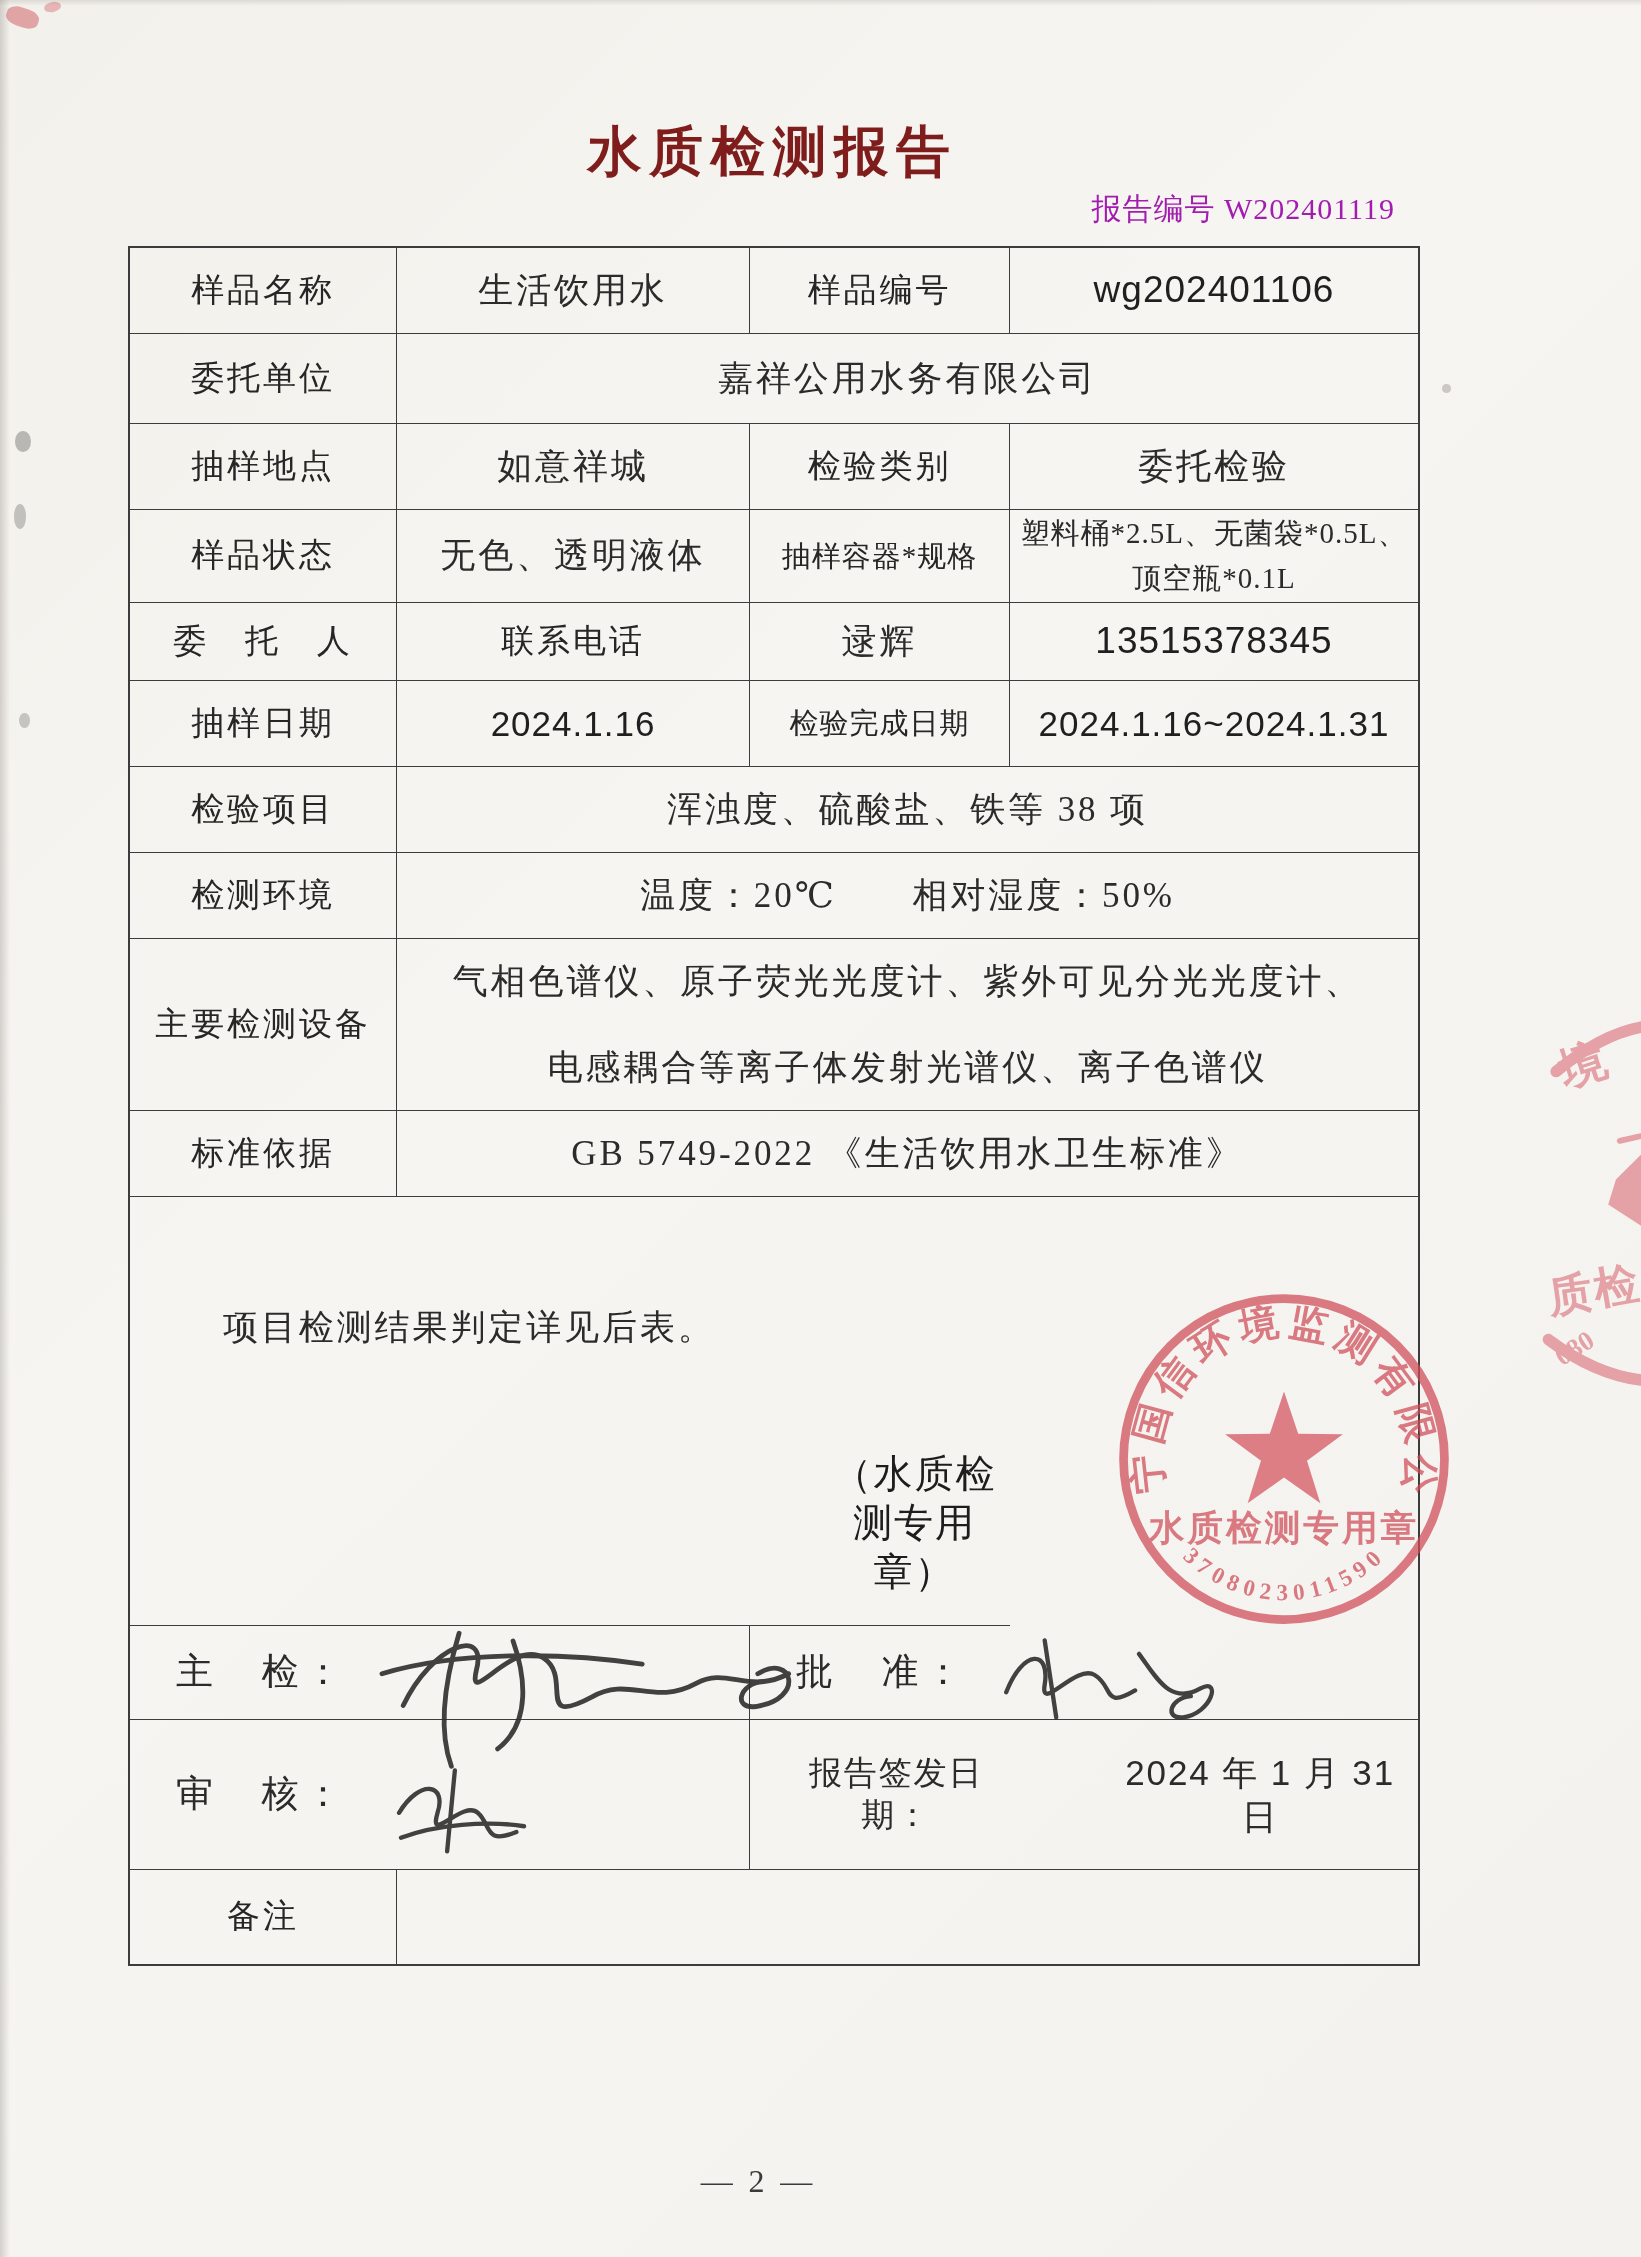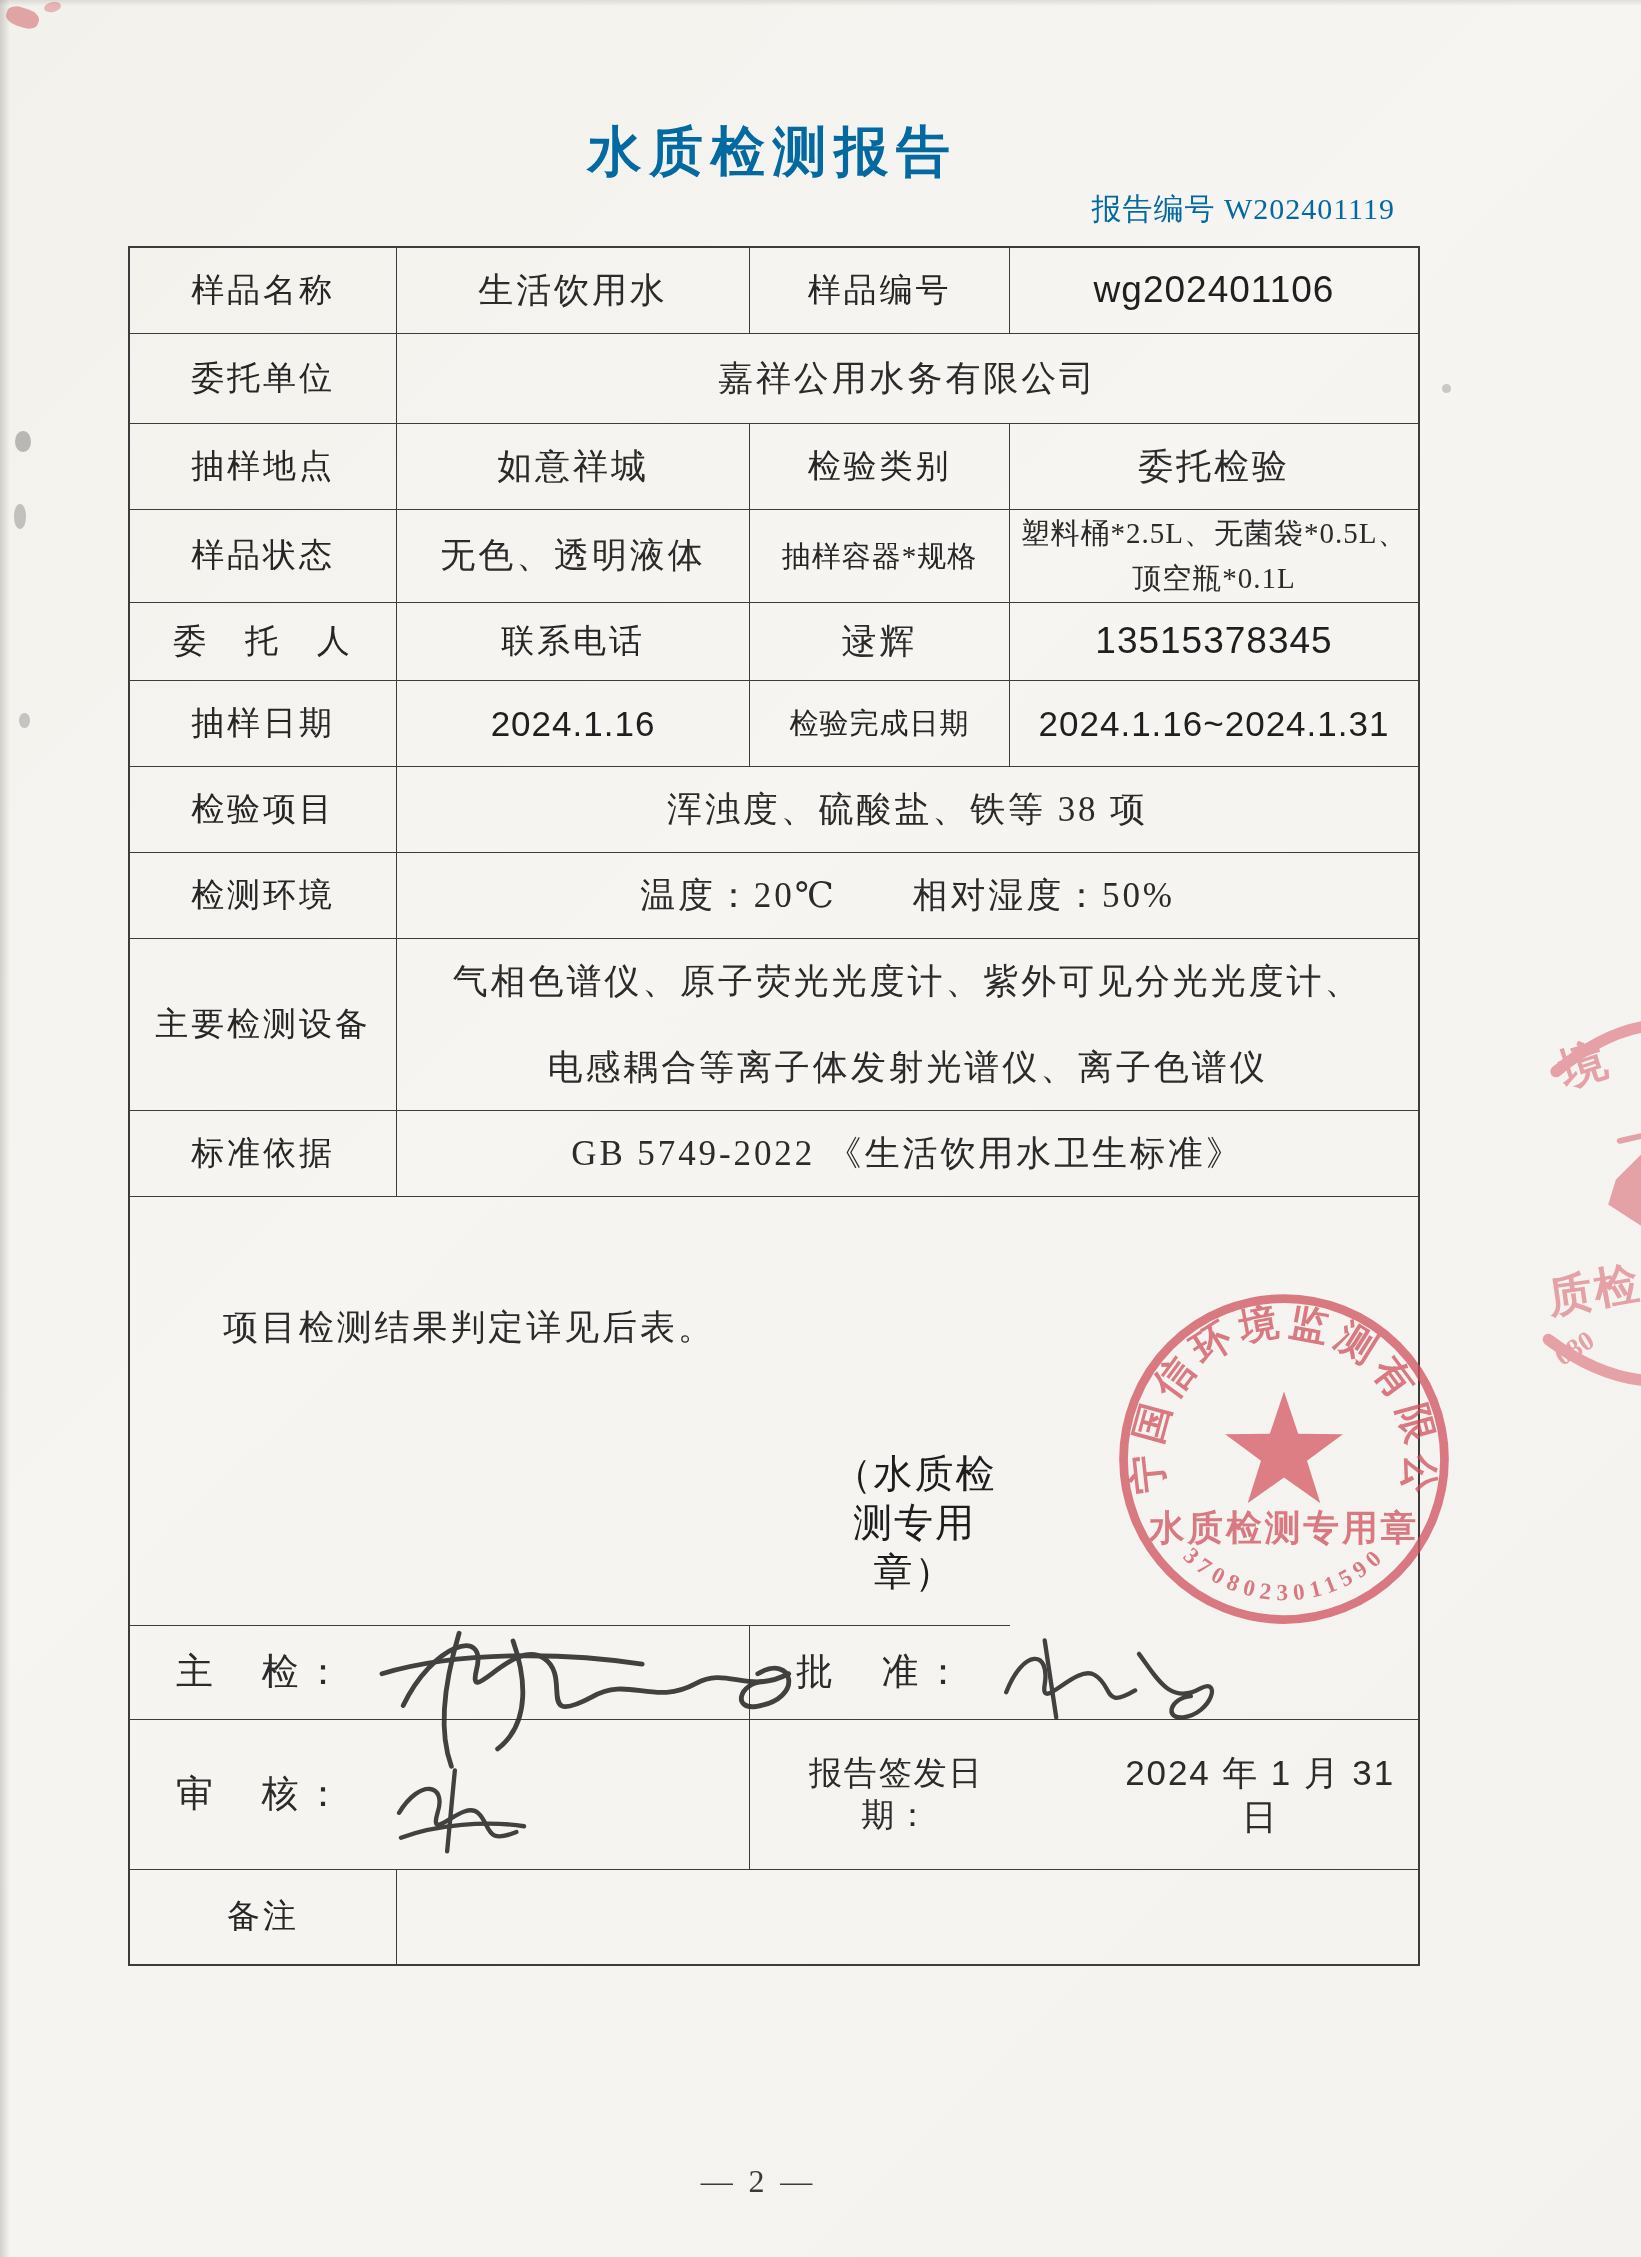--- a/index.html
+++ b/index.html
@@ -5,22 +5,22 @@
   html,body{margin:0;padding:0;}
   body{width:1641px;height:2257px;position:relative;overflow:hidden;
        background:linear-gradient(135deg,#f3f1ec 0%,#f7f5f1 40%,#f4f2ee 100%);
        font-family:"Liberation Serif","DejaVu Serif",serif;color:#2b2b2b;}
   .abs{position:absolute;}
   
   .edge-left{left:0;top:0;width:9.7px;height:2257px;background:linear-gradient(90deg,rgba(120,115,110,.28),rgba(120,115,110,0));}
   .edge-top{left:0;top:0;width:1641px;height:5.8px;background:linear-gradient(180deg,rgba(120,115,110,.18),rgba(120,115,110,0));}
   .speck{border-radius:50%;}
   
-  .title{left:128px;top:116px;width:1289px;text-align:center;font-size:54px;font-weight:700;letter-spacing:7.7px;color:#0369a1;}
-  .report-no{left:128px;top:189px;width:1267px;text-align:right;font-size:30px;letter-spacing:1px;color:#0369a1;}
+  .title{left:128px;top:116px;width:1289px;text-align:center;font-size:54px;font-weight:700;letter-spacing:7.7px;color:#7f1d1d;}
+  .report-no{left:128px;top:189px;width:1267px;text-align:right;font-size:30px;letter-spacing:1px;color:#a21caf;}
   .report-no .num{font-family:"Liberation Serif","DejaVu Serif",serif;}
   
   .grid{left:128px;top:246px;display:grid;border:2.9px solid #3c3c3c;
         grid-template-columns:267px 353px 260px 408px;
         grid-template-rows:86px 90px 86px 93px 78px 86px 86px 86px 172px 86px 429px 94px 150px 94px;
         background:transparent;}
   .c{border-right:1.9px solid #3c3c3c;border-bottom:1.9px solid #3c3c3c;
      display:flex;align-items:center;justify-content:center;text-align:center;
      font-size:33px;letter-spacing:2.9px;white-space:pre-wrap;line-height:1.25;}
   .c.nr{border-right:none;}

